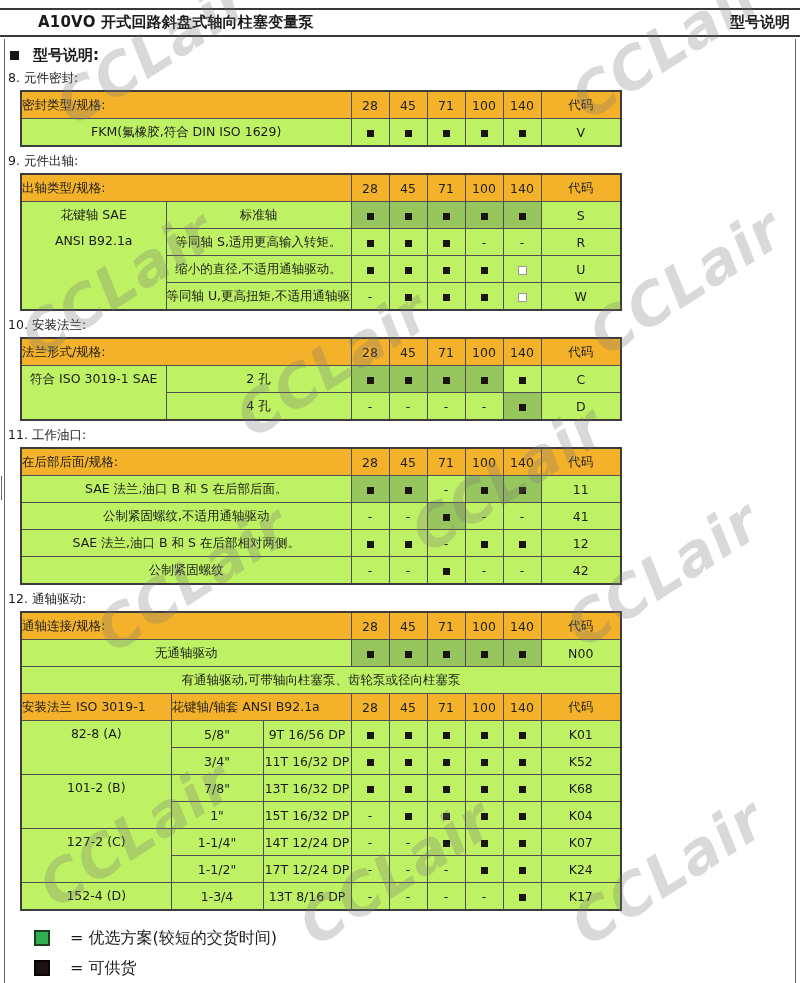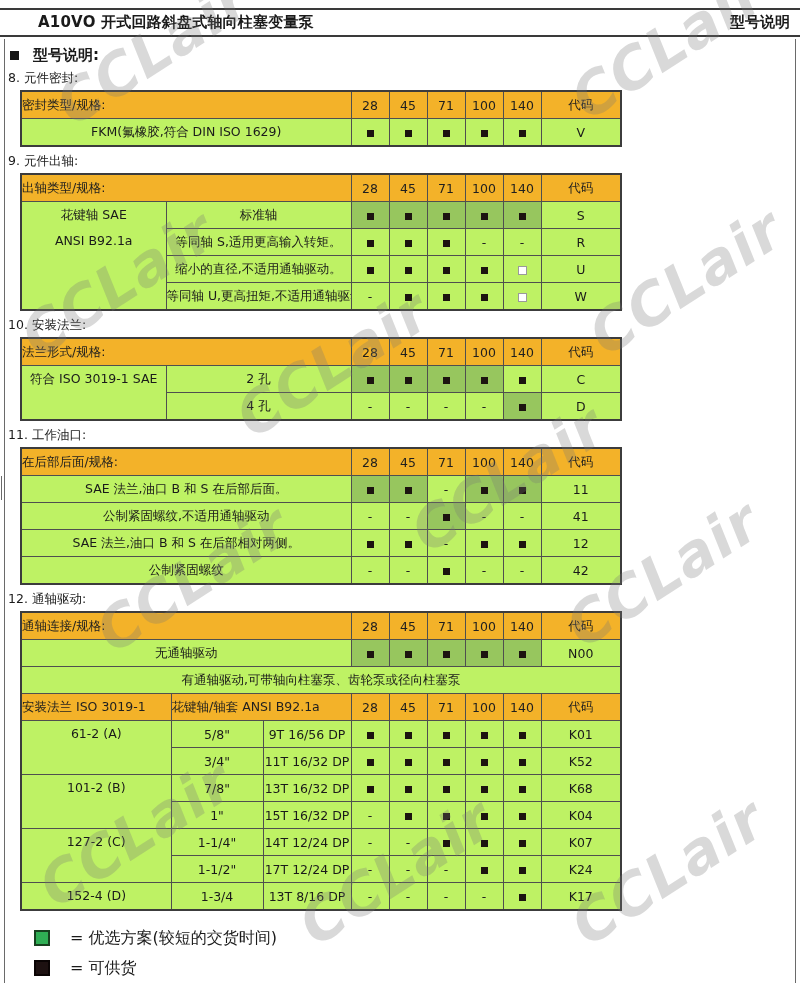--- a/index.html
+++ b/index.html
@@ -309,21 +309,21 @@
             <th class="lbl">安装法兰 ISO 3019-1</th>
             <th class="lbl nlb" colspan="2">花键轴/轴套 ANSI B92.1a</th>
             <th class="numh">28</th>
             <th class="numh">45</th>
             <th class="numh">71</th>
             <th class="numh">100</th>
             <th class="numh">140</th>
             <th class="codeh">代码</th>
           </tr>
           <tr>
-            <td class="gl" rowspan="2">61-2 (A)</td>
+            <td class="gl" rowspan="2">82-8 (A)</td>
             <td class="size">5/8"</td>
             <td class="teeth">9T 16/56 DP</td>
             <td class="num"><span class="sqb"></span></td>
             <td class="num"><span class="sqb"></span></td>
             <td class="num"><span class="sqb"></span></td>
             <td class="num"><span class="sqb"></span></td>
             <td class="num"><span class="sqb"></span></td>
             <td class="code">K01</td>
           </tr>
           <tr>

